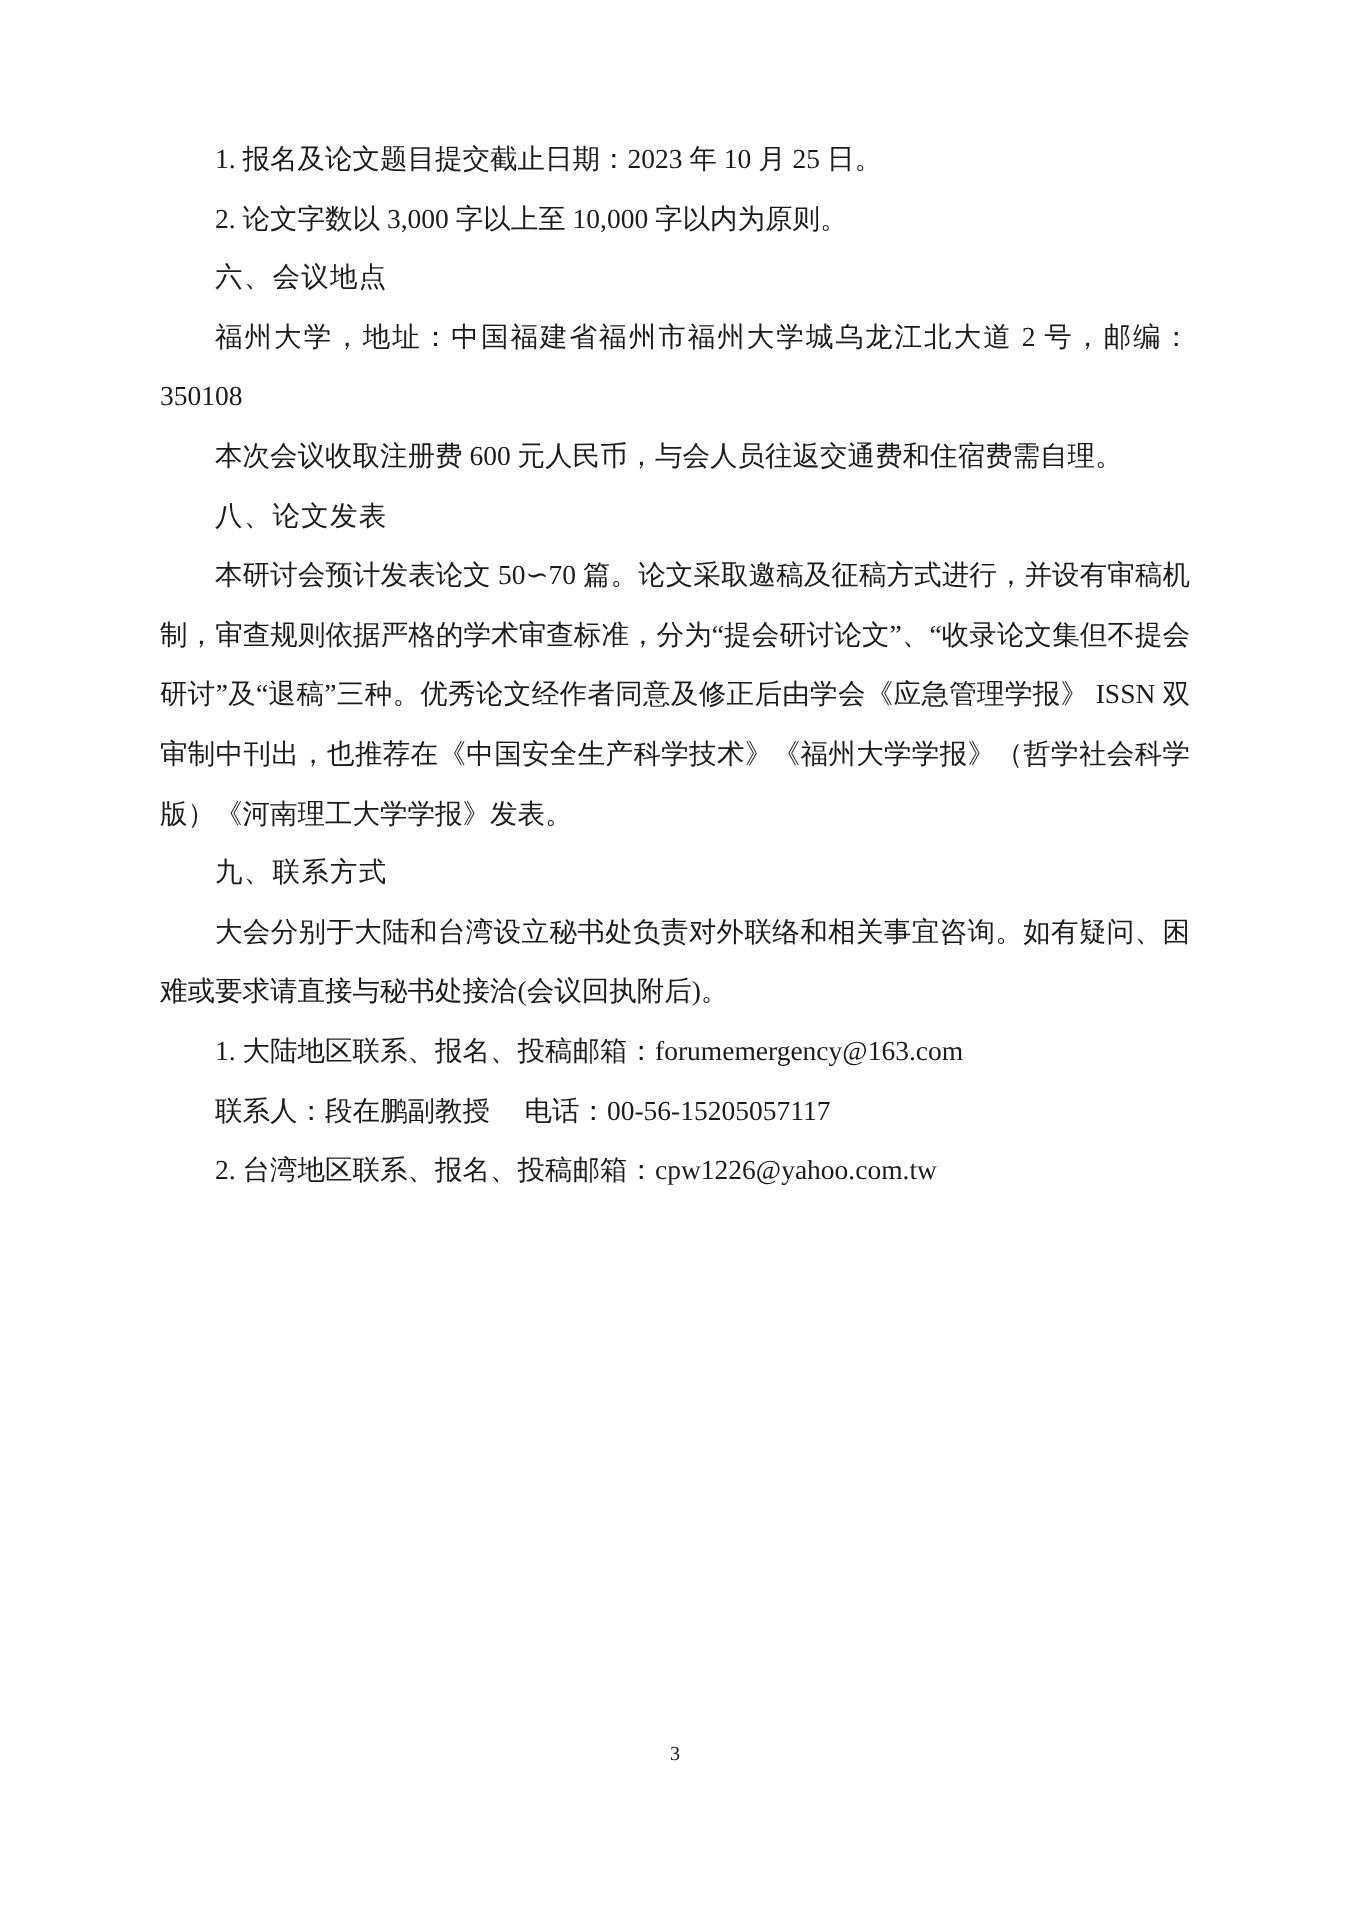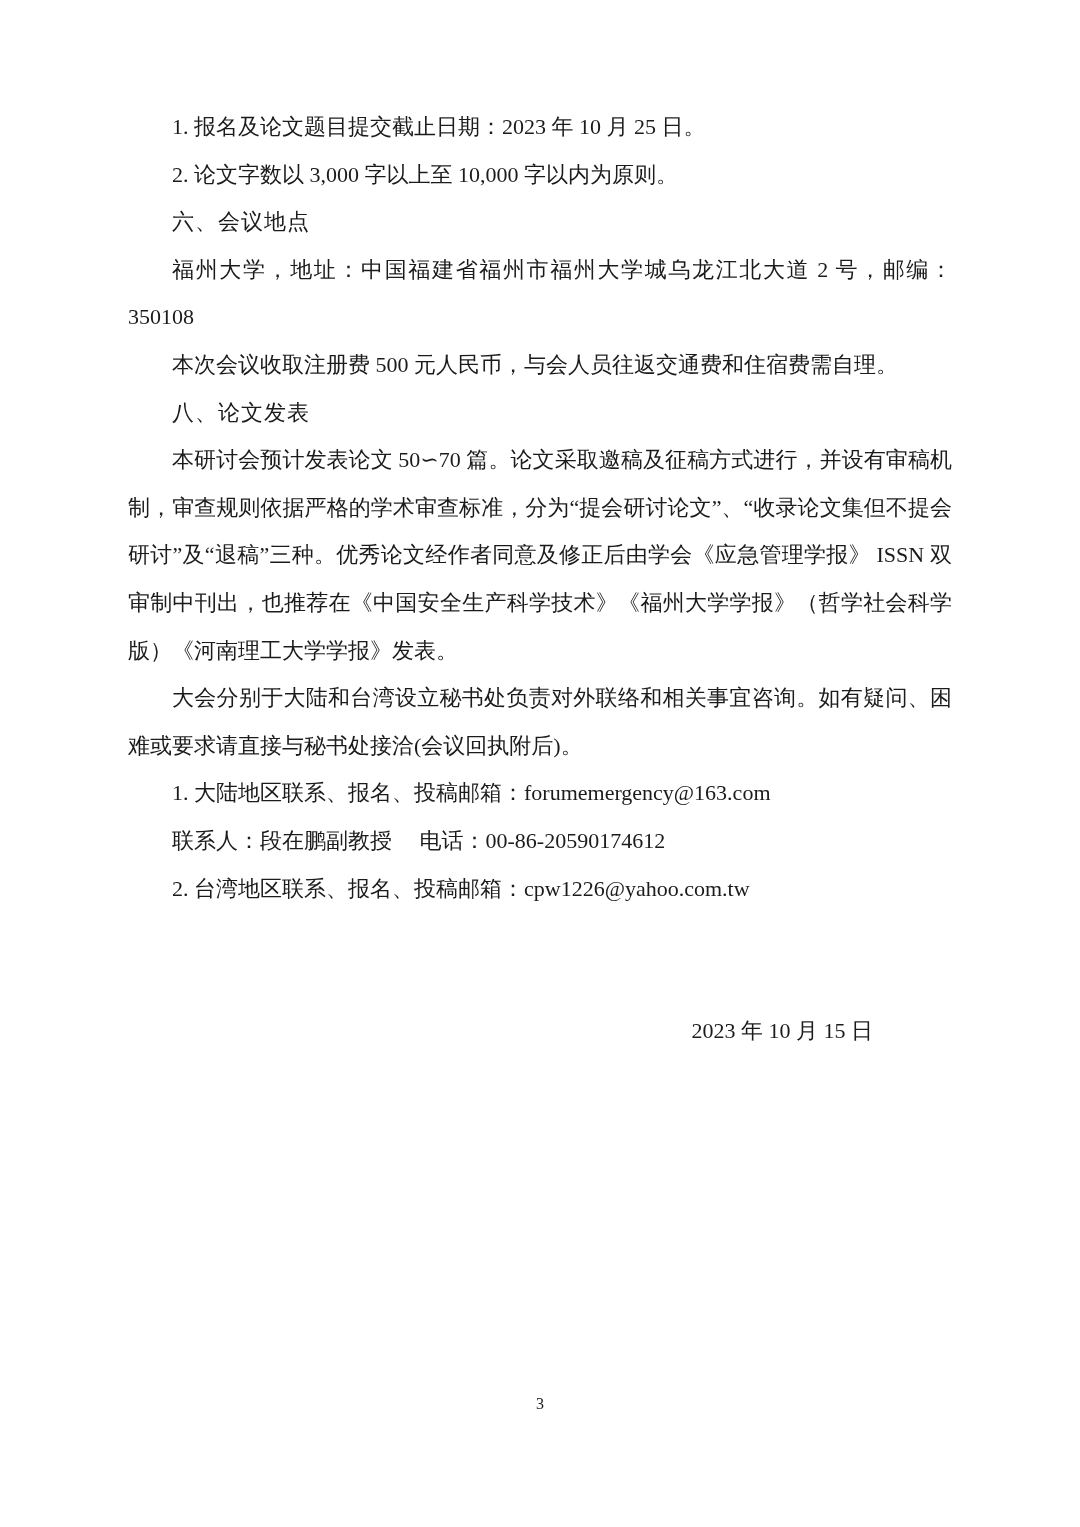--- a/index.html
+++ b/index.html
@@ -57,28 +57,28 @@
 <body>
 
 <div class="page">
 
   <p>1. 报名及论文题目提交截止日期：2023 年 10 月 25 日。</p>
   <p>2. 论文字数以 3,000 字以上至 10,000 字以内为原则。</p>
 
   <p class="heading">六、会议地点</p>
   <p>福州大学，地址：中国福建省福州市福州大学城乌龙江北大道 2 号，邮编：350108</p>
 
-  <p>本次会议收取注册费 500 元人民币，与会人员往返交通费和住宿费需自理。</p>
+  <p>本次会议收取注册费 600 元人民币，与会人员往返交通费和住宿费需自理。</p>
 
   <p class="heading">八、论文发表</p>
   <p>本研讨会预计发表论文 50∽70 篇。论文采取邀稿及征稿方式进行，并设有审稿机制，审查规则依据严格的学术审查标准，分为“提会研讨论文”、“收录论文集但不提会研讨”及“退稿”三种。优秀论文经作者同意及修正后由学会《应急管理学报》 ISSN 双审制中刊出，也推荐在《中国安全生产科学技术》《福州大学学报》（哲学社会科学版）《河南理工大学学报》发表。</p>
 
+  <p class="heading">九、联系方式</p>
   <p><span>大会分别于大陆和台湾设立秘书处负责对外联络和相关事宜咨询。如有疑问、困难或要求请直接与秘书处接洽</span><span class="bold-note">(会议回执附后)</span><span>。</span></p>
 
   <p>1. 大陆地区联系、报名、投稿邮箱：forumemergency@163.com</p>
-  <p>联系人：段在鹏副教授　 电话：00-86-20590174612</p>
+  <p>联系人：段在鹏副教授　 电话：00-56-15205057117</p>
   <p>2. 台湾地区联系、报名、投稿邮箱：cpw1226@yahoo.com.tw</p>
 
-  <p class="date-line">2023 年 10 月 15 日</p>
 
 </div>
 
 <div class="page-number">3</div>
 
 </body></html>

